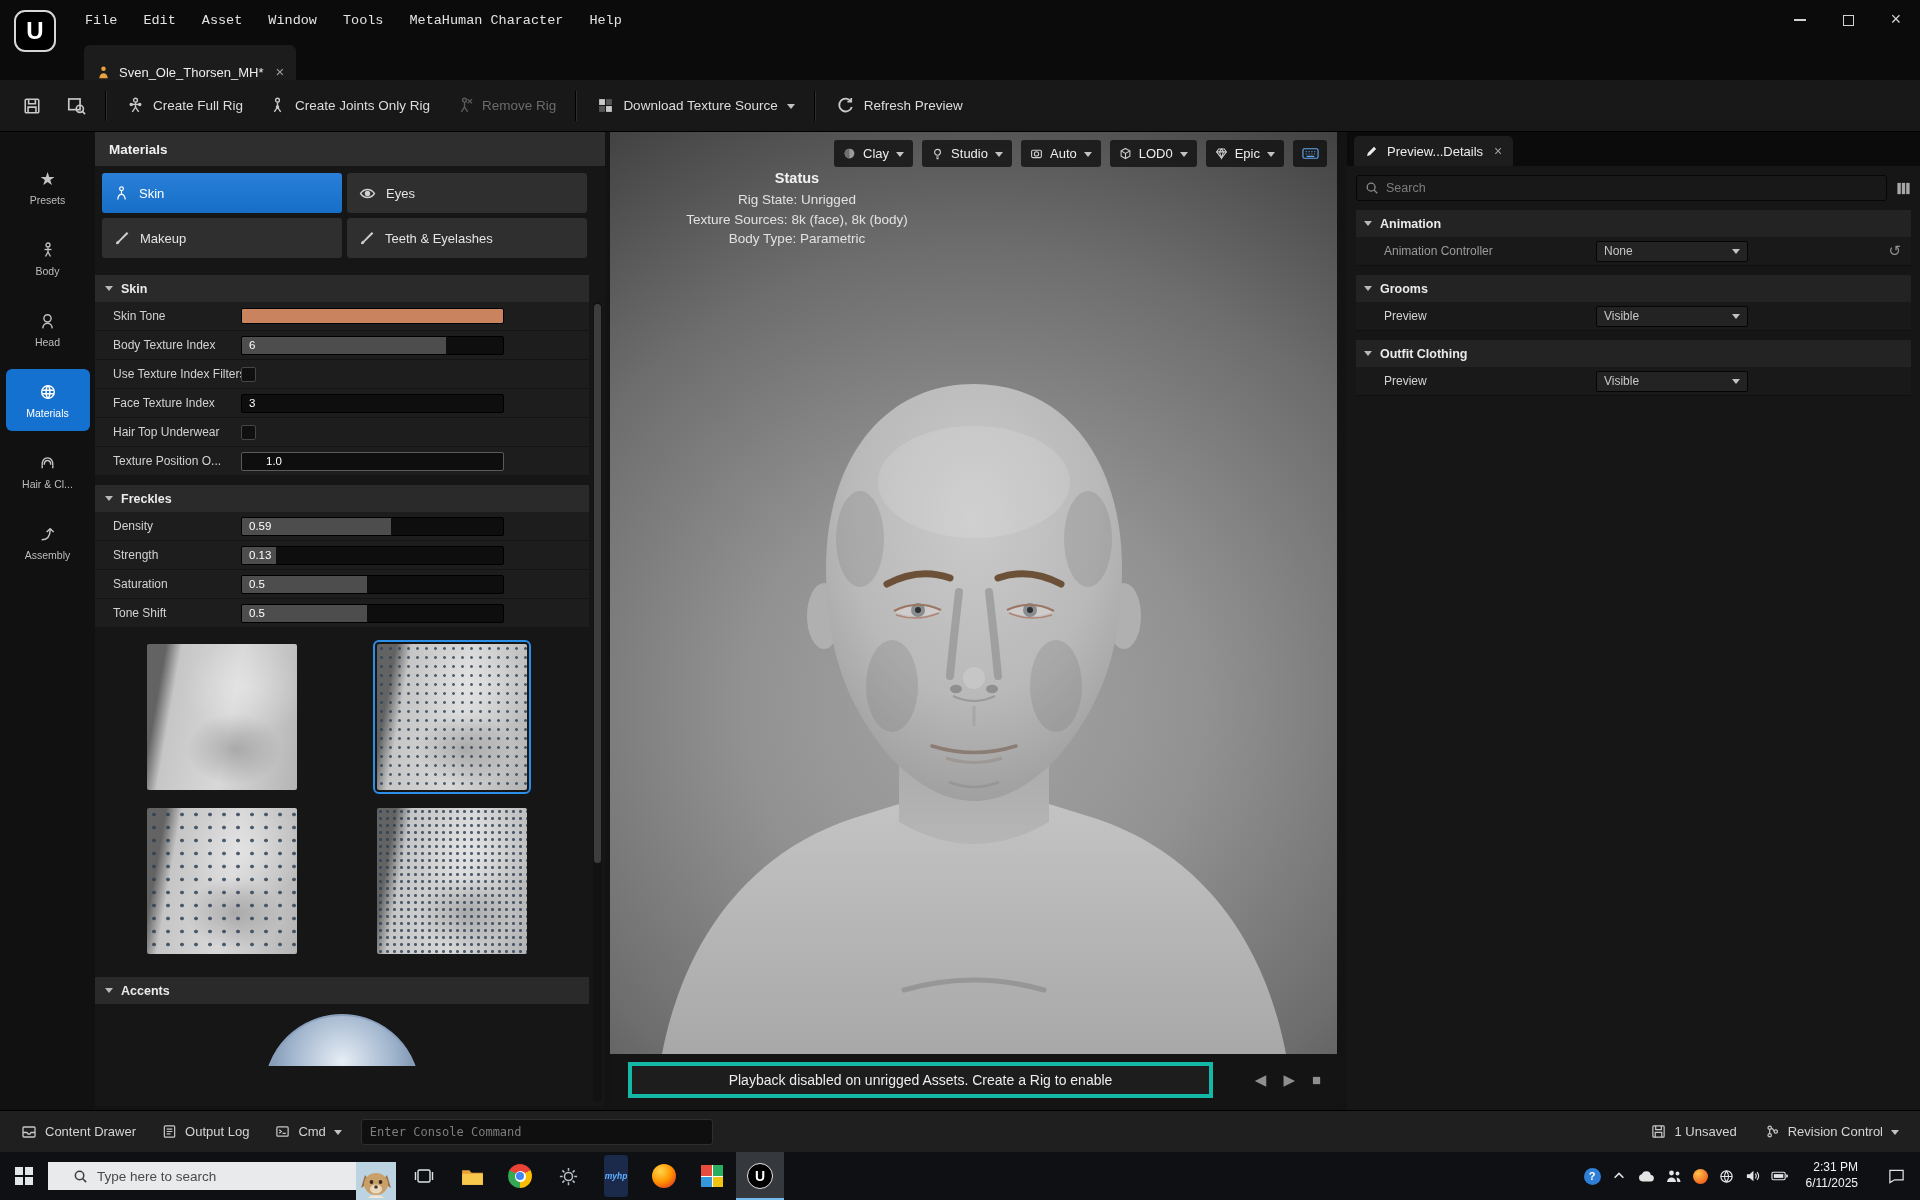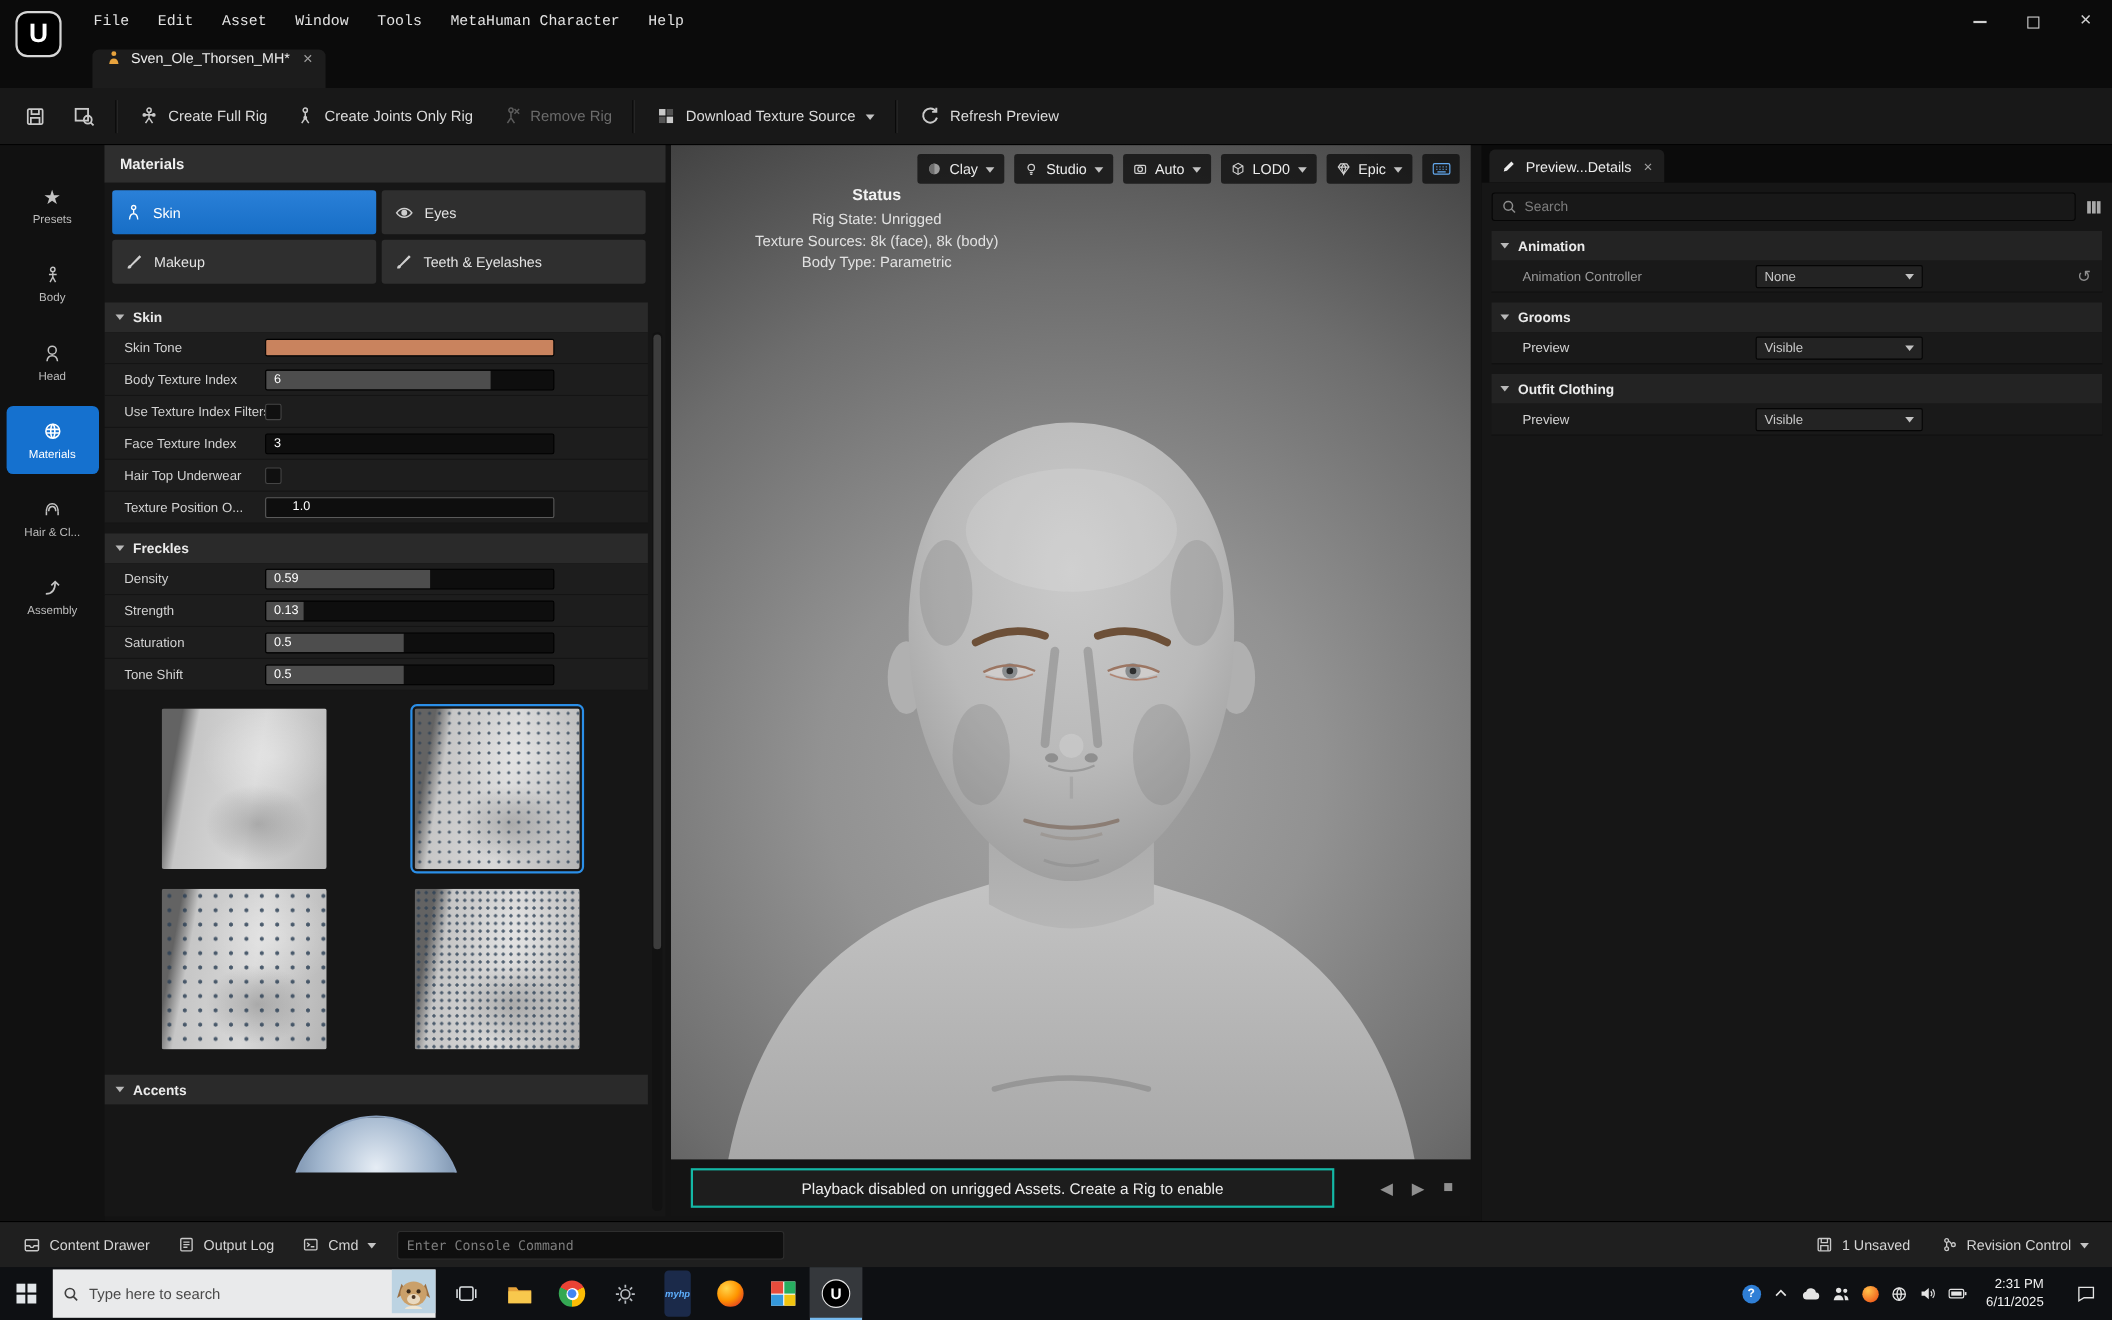--- a/index.html
+++ b/index.html
@@ -12,21 +12,21 @@
   .ue-logo { position:absolute; top:10px; left:14px; width:42px; height:42px; border:2px solid #d6d6d6; border-radius:11px; background:#000; display:flex; align-items:center; justify-content:center; color:#fff; font-size:24px; font-weight:bold; z-index:5; }
   .mi { padding:0 13px; height:40px; display:flex; align-items:center; font-size:13.5px; color:#e3e3e3; }
   .wincontrols { margin-left:auto; display:flex; }
   .wc { width:48px; height:40px; display:flex; align-items:center; justify-content:center; color:#d2d2d2; }
   .wc-min { width:12px; height:2px; background:#d2d2d2; }
   .wc-max { width:11px; height:11px; border:1.5px solid #d2d2d2; }
   .wc-close { font-size:18px; line-height:1; }
 
   
   .tabstrip { position:absolute; top:40px; left:0; right:0; height:40px; background:#0b0b0b; display:flex; align-items:flex-end; padding-left:84px; }
-  .atab { height:35px; display:flex; align-items:flex-start; gap:8px; padding:0 12px; background:#1c1c1c; border-radius:6px 6px 0 0; font-size:13px; color:#ececec; }
+  .atab { height:35px; display:flex; align-items:flex-end; gap:8px; padding:0 12px; background:#1c1c1c; border-radius:6px 6px 0 0; font-size:13px; color:#ececec; }
   .atab .tclose { color:#9f9f9f; font-size:15px; margin-left:4px; }
 
   
   .toolbar { position:absolute; top:80px; left:0; right:0; height:52px; background:#181818; border-bottom:1px solid #000; display:flex; align-items:center; padding:0 10px; }
   .tbtn { display:flex; align-items:center; gap:9px; padding:0 13px; height:40px; font-size:13.5px; color:#dcdcdc; white-space:nowrap; }
   .tbtn.disabled { color:#6b6b6b; }
   .tsep { width:1px; height:30px; background:#2c2c2c; margin:0 7px; box-shadow:-1px 0 0 #000; }
   .ticon { color:#c9c9c9; display:flex; }
   .disabled .ticon { color:#5c5c5c; }
 
@@ -89,21 +89,21 @@
     background:radial-gradient(120% 92% at 50% 62%, #a4a4a4 0%, #929292 26%, #6d6d6d 54%, #3a3a3a 84%, #272727 100%); }
   .headfig { position:absolute; bottom:0; left:50%; transform:translateX(-50%); width:660px; height:700px; }
   .vpmodes { position:absolute; top:8px; right:10px; display:flex; gap:9px; align-items:center; }
   .vpill { display:flex; align-items:center; gap:7px; height:27px; padding:0 9px; background:rgba(14,14,14,.78); border-radius:3px; color:#ececec; font-size:13px; }
   .vpill .ticon { color:#cfcfcf; }
   .kbtile { width:34px; height:27px; background:rgba(14,14,14,.78); border-radius:3px; display:flex; align-items:center; justify-content:center; color:#63a9ef; }
   .vstatus { position:absolute; top:38px; left:22px; width:330px; text-align:center; }
   .vstatus .t { font-weight:bold; font-size:14.5px; color:#f2f2f2; margin-bottom:4px; }
   .vstatus .l { font-size:13.5px; line-height:1.45; color:#e2e2e2; }
   .playbar { position:absolute; left:0; right:0; bottom:0; height:52px; display:flex; align-items:center; }
-  .pmsg { margin-left:18px; width:585px; height:36px; background:#1d1d1d; border:2px solid #14b8a6; display:flex; align-items:center; justify-content:center; font-size:14px; color:#ededed; }
+  .pmsg { margin-left:18px; width:585px; height:36px; background:#1d1d1d; border:4px solid #14b8a6; display:flex; align-items:center; justify-content:center; font-size:14px; color:#ededed; }
   .pctrl { margin-left:auto; margin-right:16px; display:flex; gap:17px; color:#8f8f8f; font-size:15px; }
   .pctrl span { cursor:default; }
 
   
   .details { position:absolute; top:132px; left:1347px; right:0; bottom:90px; background:#0f0f0f; }
   .dtabs { height:34px; background:#0b0b0b; display:flex; align-items:flex-end; }
   .dtab { height:30px; background:#1d1d1d; display:flex; align-items:center; gap:9px; padding:0 11px; margin-left:7px; border-radius:5px 5px 0 0; font-size:13px; color:#ececec; }
   .dtab .tclose { color:#9f9f9f; font-size:14px; margin-left:2px; }
   .dbody { position:absolute; top:34px; left:0; right:0; bottom:0; background:#161616; padding:9px 9px 0 9px; }
   .dsearch { display:flex; align-items:center; gap:9px; }
@@ -124,21 +124,21 @@
   .sbtn { display:flex; align-items:center; gap:8px; padding:0 11px; height:30px; font-size:13px; color:#d4d4d4; white-space:nowrap; }
   .console { width:352px; height:26px; background:#0f0f0f; border:1px solid #2e2e2e; border-radius:3px; display:flex; align-items:center; padding:0 8px; margin-left:4px; }
   .console input { width:100%; background:transparent; border:0; outline:0; color:#9a9a9a; font-family:"DejaVu Sans Mono",monospace; font-size:12px; }
   .srn { margin-left:auto; display:flex; gap:6px; }
 
   
   .taskbar { position:absolute; left:0; right:0; bottom:0; height:48px; background:#0e1013; display:flex; align-items:center; }
   .tb-start { width:48px; height:48px; display:flex; align-items:center; justify-content:center; }
   .winlogo { display:grid; grid-template-columns:8px 8px; grid-template-rows:8px 8px; gap:1.6px; }
   .winlogo div { background:#e2e6e9; }
-  .tb-search { width:348px; height:44px; background:#e9eaeb; display:flex; align-items:center; gap:9px; padding-left:9px; position:relative; margin-right:4px; }
+  .tb-search { width:348px; height:28px; background:#e9eaeb; display:flex; align-items:center; gap:9px; padding-left:25px; position:relative; margin-right:4px; }
   .tb-search .mag { color:#3f3f3f; display:flex; }
   .tb-search input { flex:1; border:0; outline:0; background:transparent; font-size:13.5px; color:#333; font-family:"Liberation Sans",sans-serif; }
   .searchdog { position:absolute; right:0; top:0; width:40px; height:40px; }
   .tbi { width:48px; height:48px; display:flex; align-items:center; justify-content:center; position:relative; }
   .tbi.active { background:#35383c; box-shadow:inset 0 -2px 0 #76b9ed; }
   .chrome { width:24px; height:24px; border-radius:50%; background:conic-gradient(from -60deg, #ea4335 0 120deg, #fbbc05 0 240deg, #34a853 0 360deg); display:flex; align-items:center; justify-content:center; }
   .chrome .cw { width:11px; height:11px; border-radius:50%; background:#fff; display:flex; align-items:center; justify-content:center; }
   .chrome .cb { width:8px; height:8px; border-radius:50%; background:#4285f4; }
   .firefox { width:24px; height:24px; border-radius:50%; background:radial-gradient(circle at 35% 30%, #ffd54b, #ff9500 48%, #e6491f 80%); }
   .photos { width:22px; height:22px; display:grid; grid-template-columns:1fr 1fr; grid-template-rows:1fr 1fr; gap:1px; background:#fff; position:relative; }

